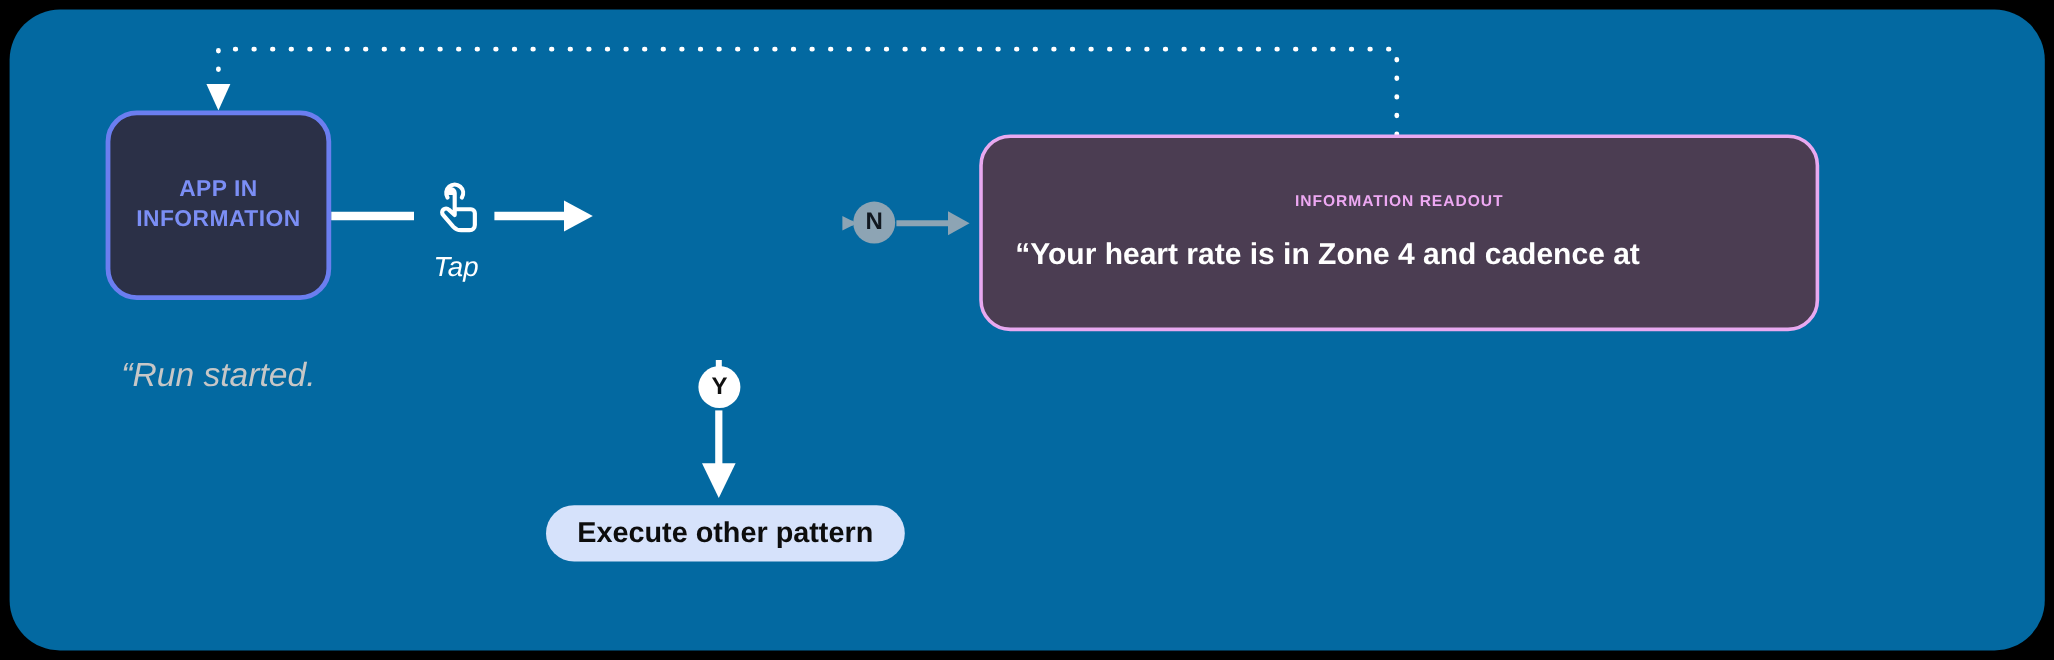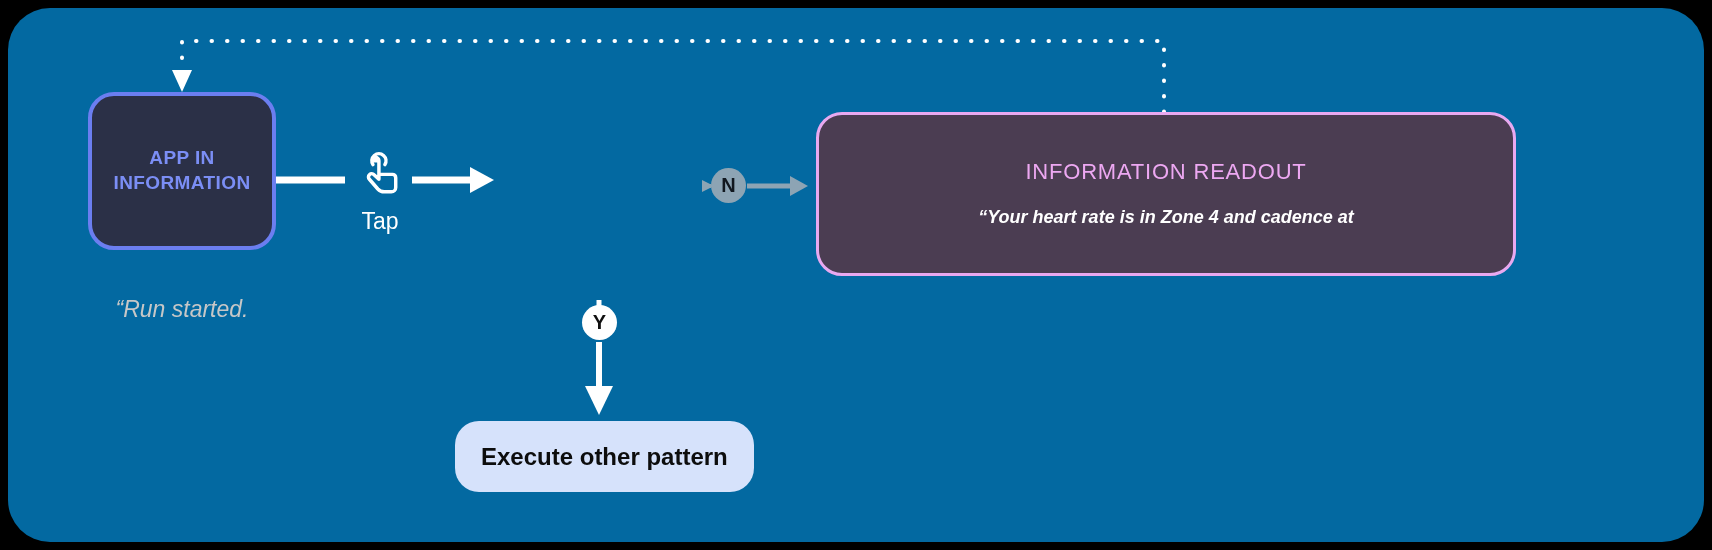--- a/index.html
+++ b/index.html
@@ -56,36 +56,37 @@
     letter-spacing: 0.4px;
   }
 
   
   #app-caption {
     left: 64px;
     top: 287px;
     width: 220px;
     text-align: center;
     color: #c7c7c7;
-    font-size: 23px;
+    font-size: 28px;
     font-style: italic;
     line-height: 1.28;
   }
 
   
   #tap-group {
     left: 336px;
     top: 142px;
     width: 72px;
     text-align: center;
   }
   #tap-group .tap-label {
     color: #ffffff;
     font-size: 23px;
     margin-top: 2px;
+    font-style: italic;
   }
 
   
   #decision {
     left: 483px;
     top: 63px;
     width: 216px;
     height: 232px;
   }
   #decision .dtext {
@@ -139,41 +140,39 @@
     background: #4b3d52;
     border: 3px solid #e8a9f0;
     border-radius: 26px;
     display: flex;
     flex-direction: column;
     align-items: center;
     justify-content: center;
   }
   #readout .ro-title {
     color: #eda8f2;
-    font-size: 22px;
-    font-weight: normal;
+    font-size: 13px;
+    font-weight: bold;
     letter-spacing: 0.8px;
     margin-bottom: 20px;
   }
   #readout .ro-body {
     color: #ffffff;
-    font-size: 18px;
-    font-weight: bold;
-    font-style: italic;
+    font-size: 25px;
+    font-weight: bold;
     line-height: 1.36;
-    text-align: center;
     width: 640px;
   }
 
   
   #exec-pill {
     left: 447px;
     top: 413px;
     height: 47px;
-    padding: 12px 26px;
+    padding: 0 26px;
     background: #d6e2fb;
     border-radius: 24px;
     display: flex;
     align-items: center;
     justify-content: center;
   }
   #exec-pill .label {
     color: #0d0d0d;
     font-size: 24px;
     font-weight: bold;

